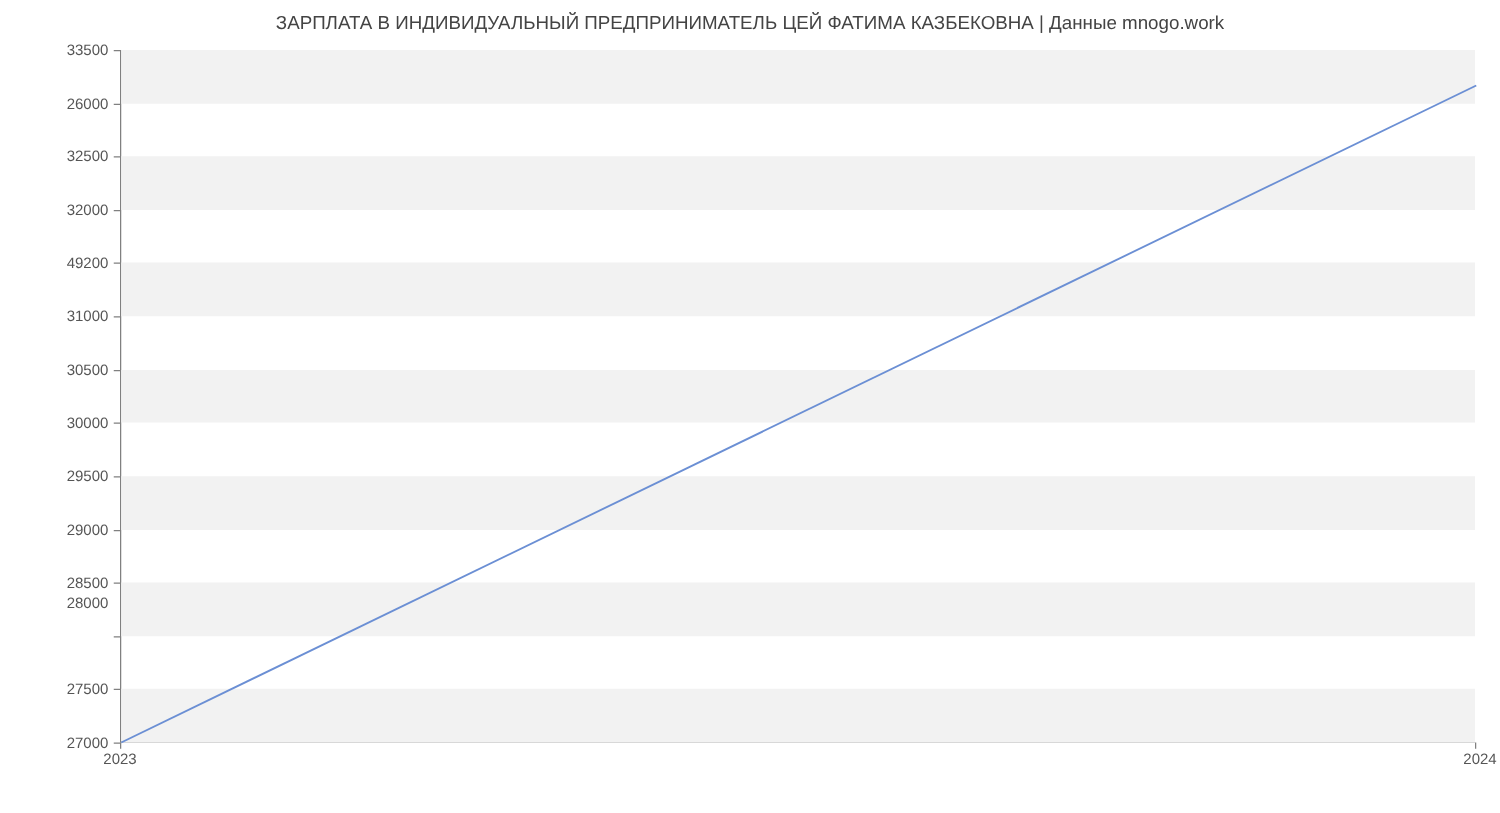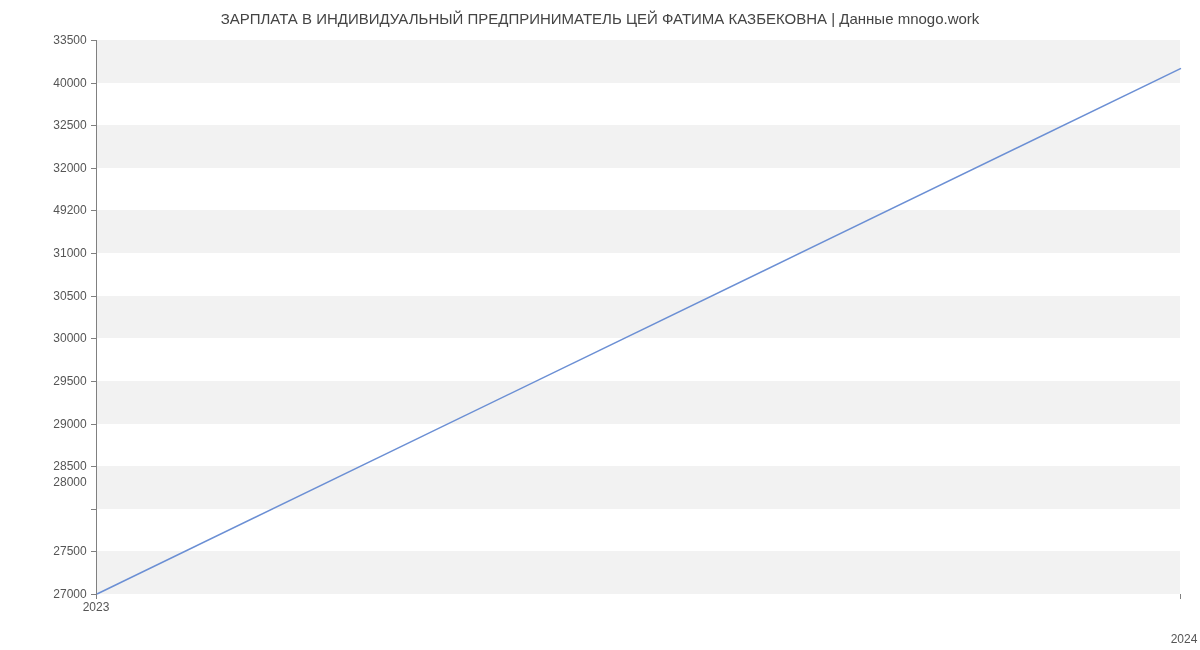--- a/index.html
+++ b/index.html
@@ -116,21 +116,21 @@
     <div class="ytick" style="top: 295.692px;">30500</div>
     <div class="ytick-mark" style="top: 295.692px;"></div>
     <div class="ytick" style="top: 253.077px;">31000</div>
     <div class="ytick-mark" style="top: 253.077px;"></div>
     <div class="ytick" style="top: 210.462px;">49200</div>
     <div class="ytick-mark" style="top: 210.462px;"></div>
     <div class="ytick" style="top: 167.846px;">32000</div>
     <div class="ytick-mark" style="top: 167.846px;"></div>
     <div class="ytick" style="top: 125.231px;">32500</div>
     <div class="ytick-mark" style="top: 125.231px;"></div>
-    <div class="ytick" style="top: 82.6154px;">40000</div>
+    <div class="ytick" style="top: 82.6154px;">26000</div>
     <div class="ytick-mark" style="top: 82.6154px;"></div>
     <div class="ytick" style="top: 40px;">33500</div>
     <div class="ytick-mark" style="top: 40px;"></div>
     <div class="xtick" style="left: 96px;">2023</div>
     <div class="xtick-mark" style="left: 96px;"></div>
-    <div class="xtick" style="left: 1184px; margin-top: 32px;">2024</div>
+    <div class="xtick" style="left: 1184px;">2024</div>
     <div class="xtick-mark" style="left: 1180px;"></div>
   </div>
 
 </body></html>

